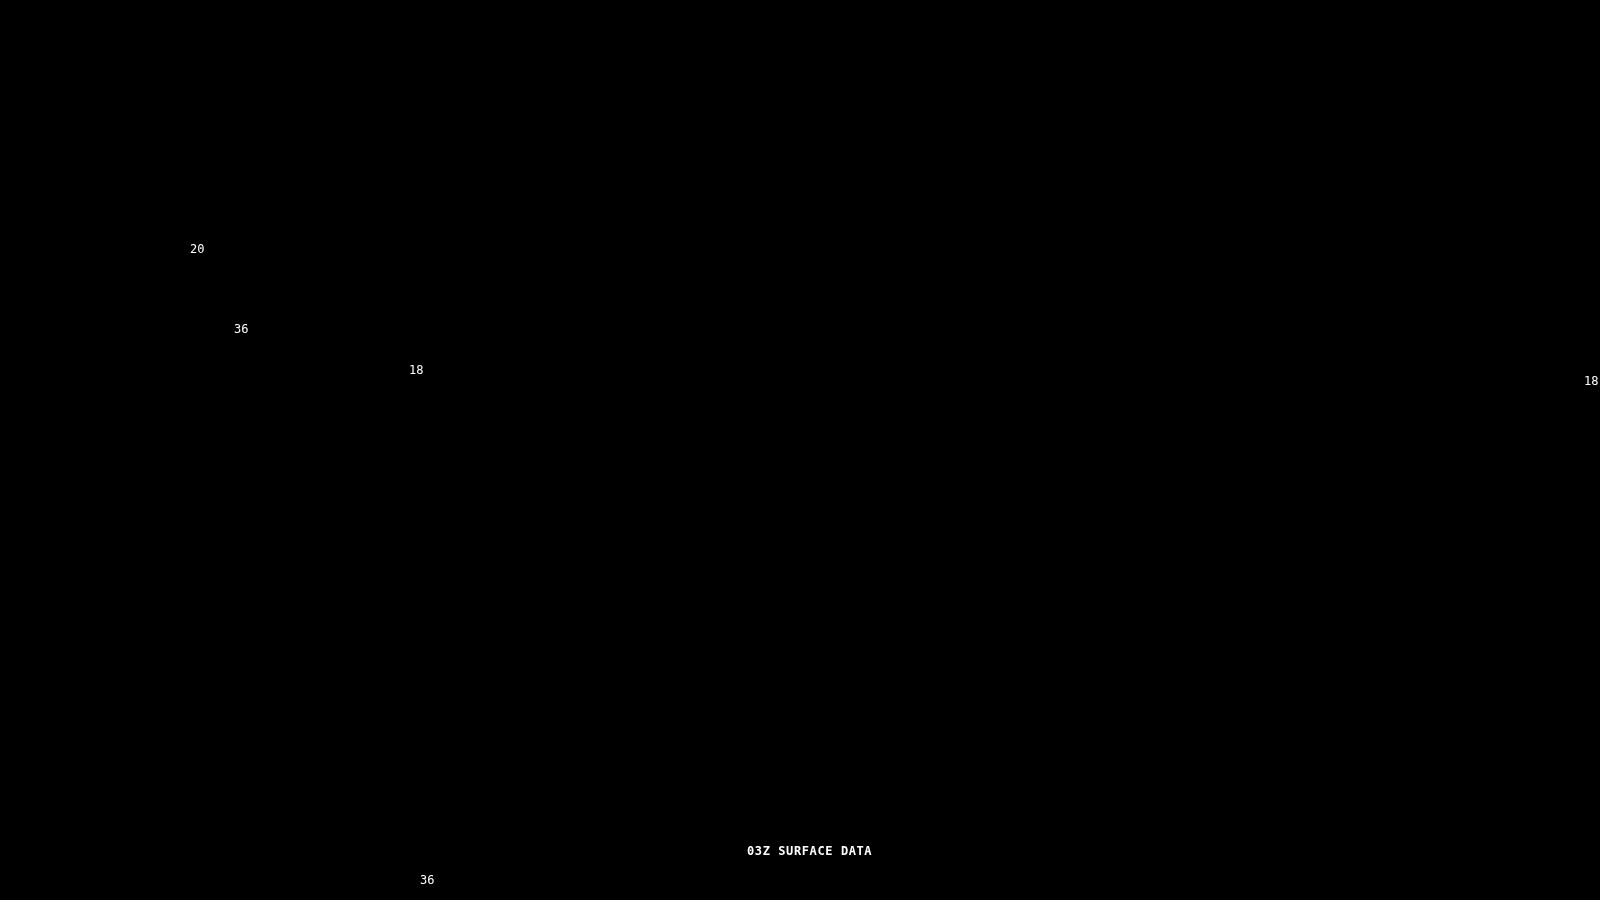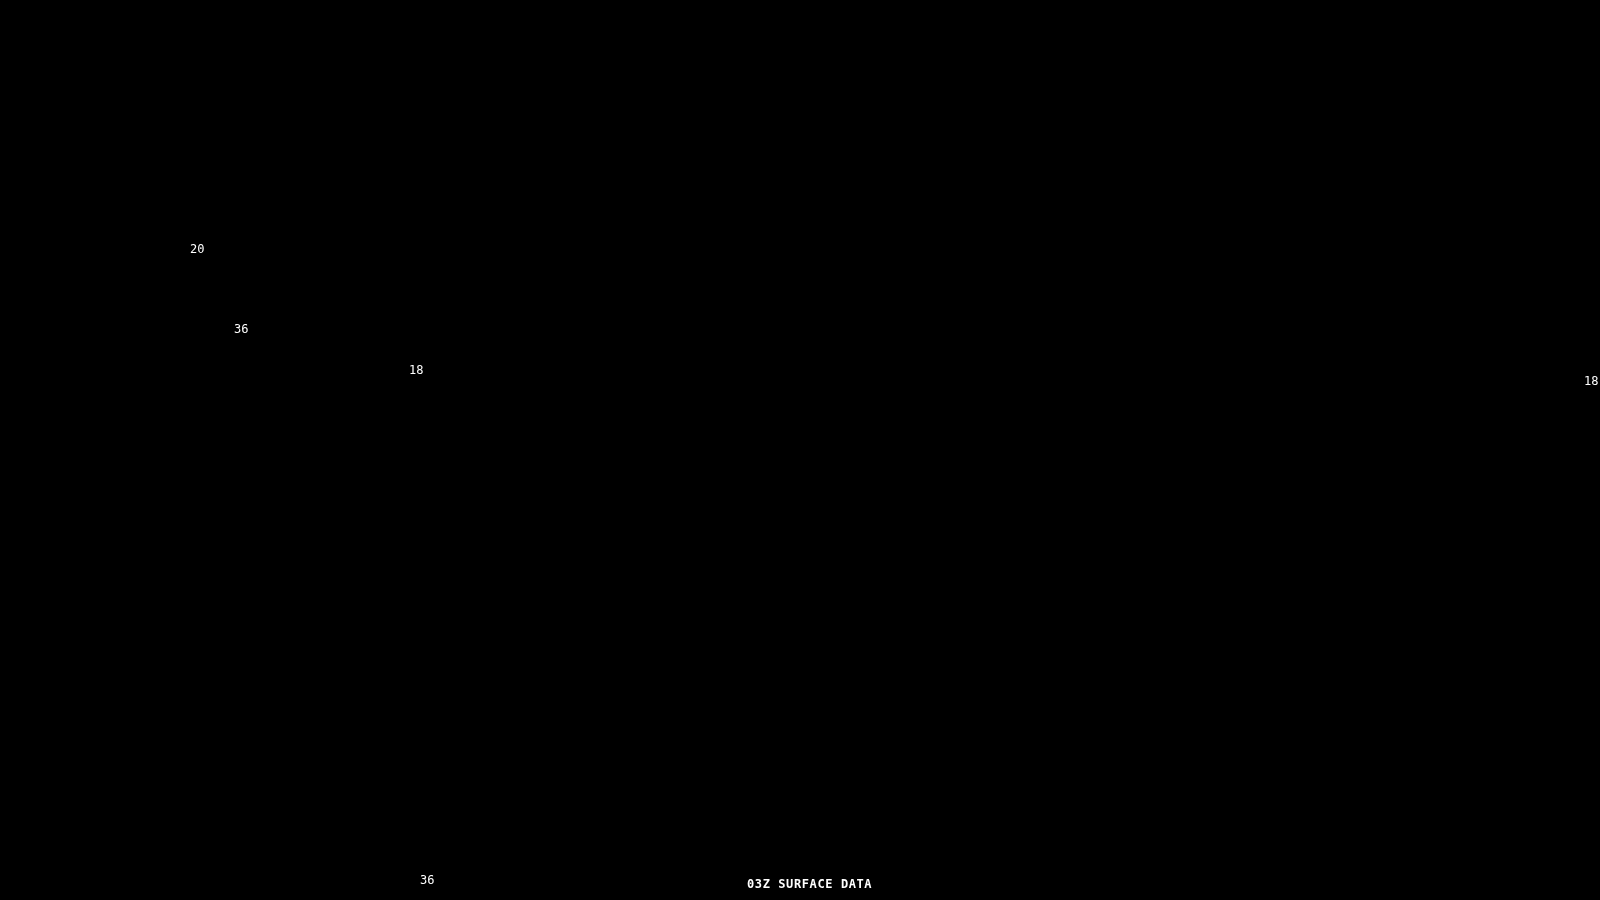--- a/index.html
+++ b/index.html
@@ -31,21 +31,21 @@
     font-weight: bold;
     white-space: pre;
     letter-spacing: 0.05em;
   }
   
   #label-0 { left: 190px;  top: 243px; }
   #label-1 { left: 234px;  top: 323px; }
   #label-2 { left: 409px;  top: 364px; }
   #label-3 { left: 1584px; top: 375px; }
   #label-4 { left: 420px;  top: 874px; }
-  #title-text { left: 747px; top: 878px; }
+  #title-text { left: 747px; top: 845px; }
 </style>
 </head>
 <body>
 
 <div class="map-canvas">
   <span id="label-0" class="map-label">20</span>
   <span id="label-1" class="map-label">36</span>
   <span id="label-2" class="map-label">18</span>
   <span id="label-3" class="map-label">18</span>
   <span id="label-4" class="map-label">36</span>

